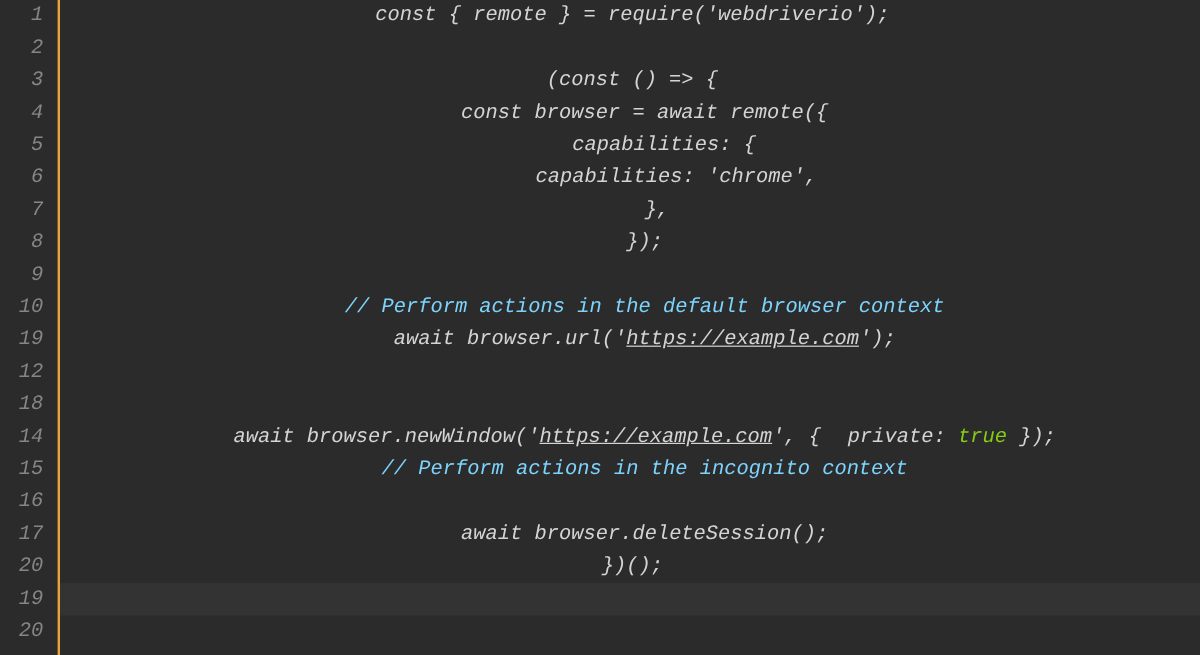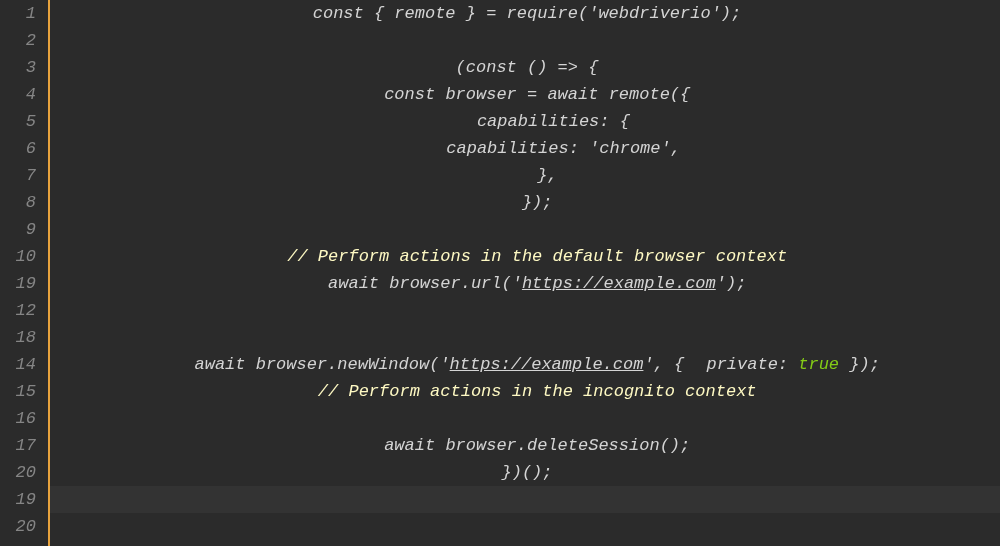--- a/index.html
+++ b/index.html
@@ -38,21 +38,21 @@
       height: 27px;
       line-height: 27px;
       white-space: pre;
       padding-left: 4px;
     }
     .tok-keyword { color: #d4d4d4; }
     .tok-punct { color: #d4d4d4; }
     .tok-ident { color: #d4d4d4; }
     .tok-func { color: #d4d4d4; }
     .tok-string { color: #d4d4d4; }
-    .tok-comment { color: #fef9c3; font-family: Liberation Mono, monospace; }
+    .tok-comment { color: #7dd3fc; font-family: Liberation Mono, monospace; }
     .tok-prop { color: #d4d4d4; margin-left: 12px; }
     .tok-bool { color: #84cc16; }
     .underline { text-decoration: underline; }
     .highlight-line {
       background: rgba(255,255,255,0.04);
     }
   </style>
 </head>
 <body>
 

